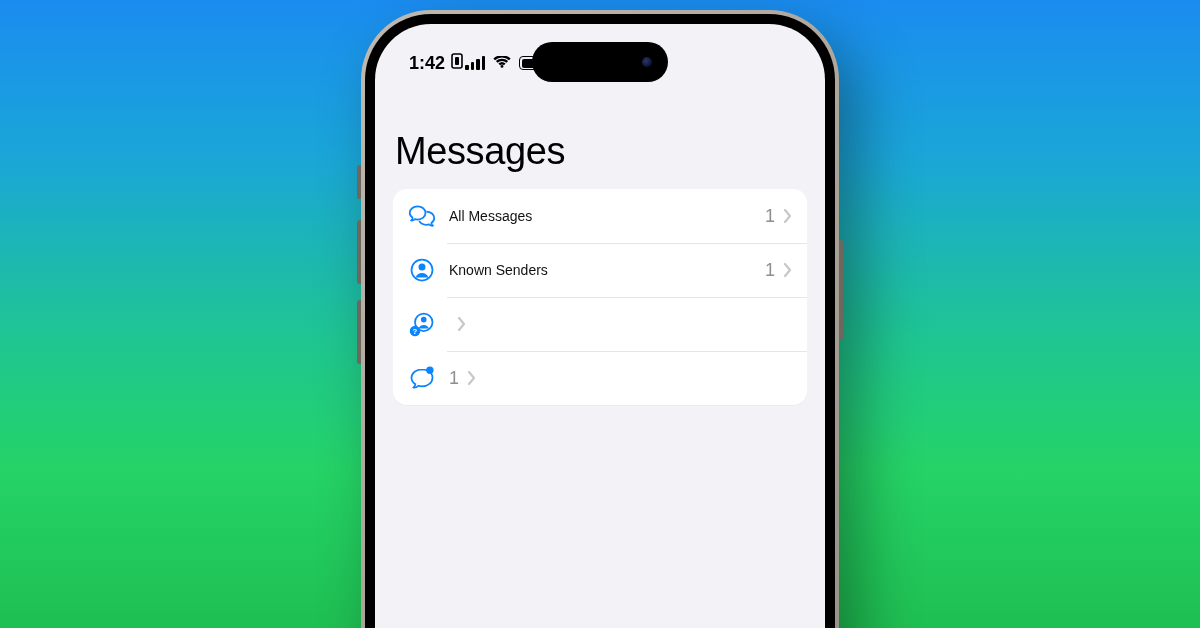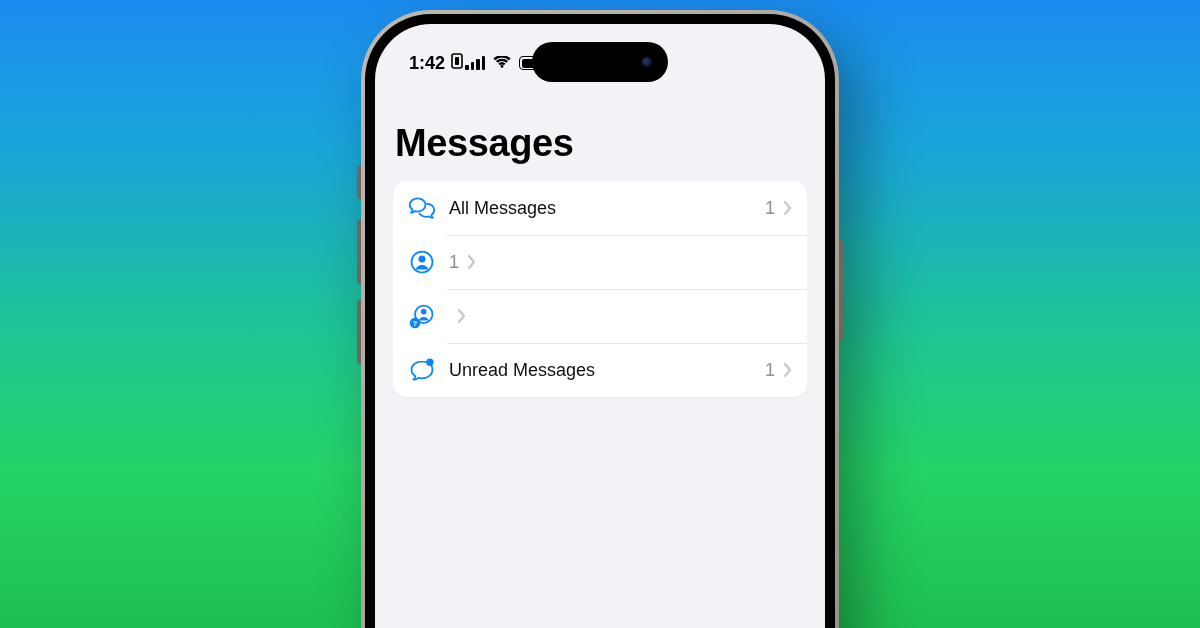--- a/index.html
+++ b/index.html
@@ -98,24 +98,24 @@
     position:absolute; inset:1.5px; background:#000; border-radius:2px;
     width:22px;
   }
 
   .content {
     position:absolute; top:70px; left:0; right:0; bottom:0;
     padding: 12px 18px 0 18px;
   }
   .page-title {
     font-size: 38px;
-    font-weight: 700;
+    font-weight: 400;
     letter-spacing: -0.4px;
     color:#000;
-    margin: 16px 2px 16px 2px;
+    margin: 24px 2px 16px 2px;
   }
   .card {
     background:#fff;
     border-radius: 14px;
     box-shadow: 0 1px 0 rgba(0,0,0,0.03);
     margin-bottom: 22px;
   }
   .row {
     display:flex; align-items:center;
     padding: 12px 14px 12px 14px;
@@ -126,21 +126,21 @@
     content:''; position:absolute; top:0; left:54px; right:0; height:1px;
     background:#e5e5ea;
   }
   .row-icon {
     width:30px; height:30px; flex:0 0 30px;
     display:flex; align-items:center; justify-content:center;
     margin-right:12px;
   }
   .row-icon svg { width:28px; height:28px; }
   .row-label {
-    flex:1 1 auto; font-size:18px; color:#111; font-weight:400;
+    flex:1 1 auto; font-size:14px; color:#111; font-weight:400;
   }
   .row-count {
     font-size:18px; color:#8e8e93; margin-right:8px;
   }
   .chevron {
     width:10px; height:16px;
   }
   .chevron svg { width:10px; height:16px; display:block;}
 </style>
 </head>
@@ -210,20 +210,21 @@
           </div>
 
           <div class="row">
             <span class="row-icon">
               <svg viewBox="0 0 32 32">
                 <circle cx="16" cy="16" r="12" fill="none" stroke="#0a84ff" stroke-width="2"></circle>
                 <circle cx="16" cy="12.5" r="4" fill="#0a84ff"></circle>
                 <path d="M8.5 24.5c1.5-3.5 4.5-5 7.5-5s6 1.5 7.5 5" fill="#0a84ff"></path>
               </svg>
             </span>
+            <span class="row-label">Known Senders</span>
             <span class="row-count">1</span>
             <span class="chevron">
               <svg viewBox="0 0 10 16">
                   <path d="M2 2l5 6-5 6" fill="none" stroke="#c7c7cc" stroke-width="2.2" stroke-linecap="round" stroke-linejoin="round"></path>
                 </svg>
             </span>
           </div>
 
           <div class="row">
             <span class="row-icon">
@@ -243,21 +244,20 @@
             </span>
           </div>
 
           <div class="row">
             <span class="row-icon">
               <svg viewBox="0 0 32 32">
                 <path d="M16 6C9.4 6 4 10.3 4 15.6c0 3 1.8 5.6 4.5 7.4-.3 1.5-1.1 2.9-2.1 3.8.2.1.4.1.6.1 1.9 0 3.6-.9 4.8-2 1.3.4 2.7.6 4.2.6 6.6 0 12-4.3 12-9.9S22.6 6 16 6z" fill="none" stroke="#0a84ff" stroke-width="2"></path>
                 <circle cx="25" cy="7" r="4.2" fill="#0a84ff"></circle>
               </svg>
             </span>
-            <span class="row-label">Unread Messages</span>
             <span class="row-count">1</span>
             <span class="chevron">
               <svg viewBox="0 0 10 16">
                   <path d="M2 2l5 6-5 6" fill="none" stroke="#c7c7cc" stroke-width="2.2" stroke-linecap="round" stroke-linejoin="round"></path>
                 </svg>
             </span>
           </div>
 
         </div>
 

